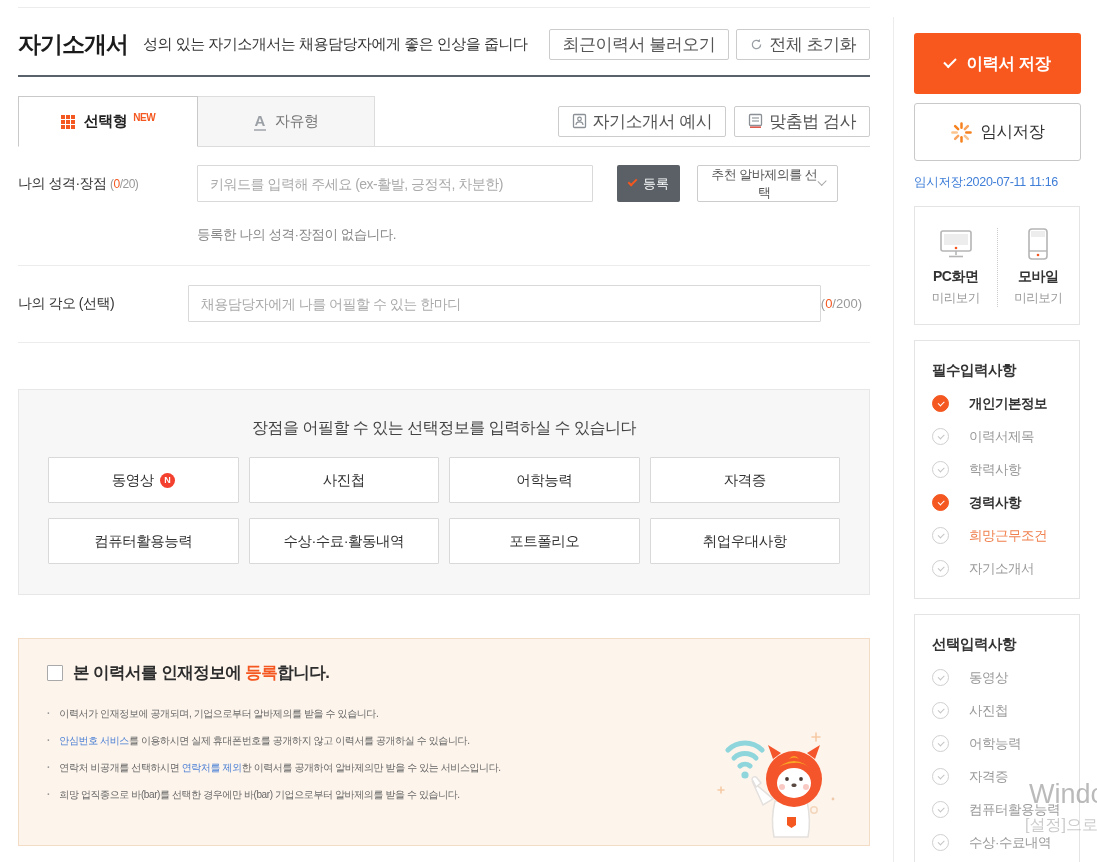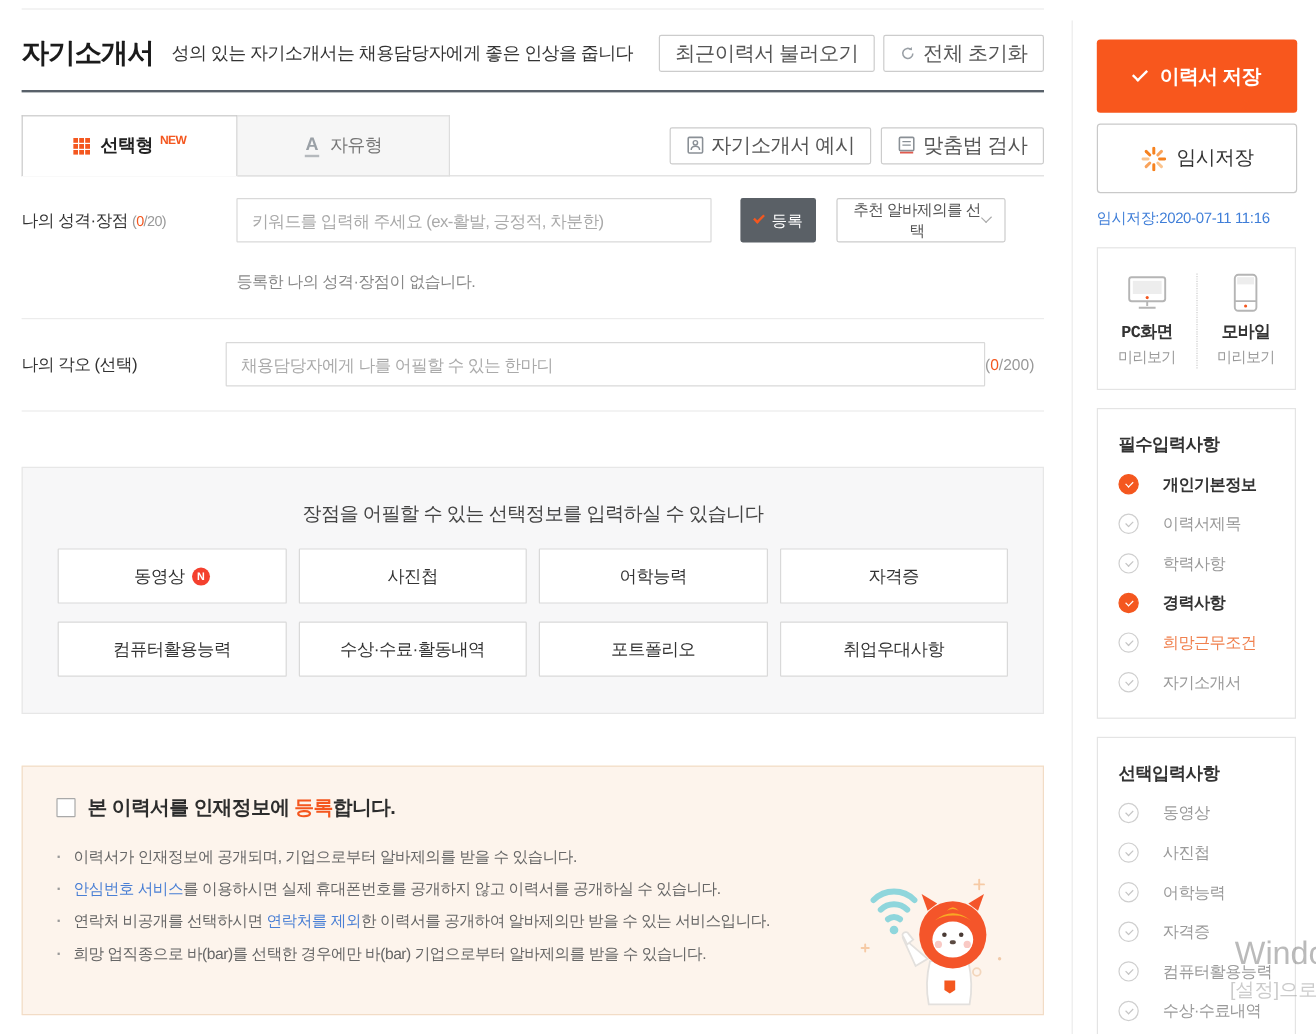--- a/index.html
+++ b/index.html
@@ -87,38 +87,38 @@
     font-size:9px; font-weight:700; display:inline-flex; align-items:center; justify-content:center; }
 
   
   .notice { margin-top:43px; border:1px solid #f2dcc6; background:#fdf4ec; padding:23px 28px;
     position:relative; height:208px; }
   .ntitle { display:flex; align-items:center; gap:10px; font-size:16.5px; font-weight:700; color:#2d2d2d;
     letter-spacing:-0.5px; }
   .checkbox { width:16px; height:16px; border:1px solid #a9a9a9; background:#fff; border-radius:1px; cursor:pointer; }
   .hl { color:#f4571f; }
   .nlist { margin-top:16px; list-style:none; }
-  .nlist li { font-size:13px; color:#666; line-height:27px; letter-spacing:-0.4px; }
+  .nlist li { font-size:10px; color:#666; line-height:27px; letter-spacing:-0.4px; }
   .nlist li::before { content:"·"; color:#999; margin-right:7px; font-weight:700; }
   .nlist a { color:#4a7fd4; text-decoration:none; cursor:pointer; }
   .mascot { position:absolute; right:26px; bottom:2px; }
 
   
   .sidebar { position:absolute; left:893px; top:17px; width:204px; height:862px;
     border-left:1px solid #ececec; background:#fff; padding:16px 17px 0 20px; }
   .btn-save { width:167px; height:61px; background:#f8571d; border:none; border-radius:3px;
     color:#fff; font-size:16.5px; font-weight:700; display:flex; align-items:center; justify-content:center;
     gap:10px; cursor:pointer; letter-spacing:-0.5px; }
   .btn-temp { margin-top:9px; width:167px; height:58px; background:#fff; border:1px solid #c9c9c9;
     border-radius:3px; color:#333; font-size:16.5px; display:flex; align-items:center; justify-content:center;
     gap:9px; cursor:pointer; letter-spacing:-0.5px; }
   .temp-date { margin-top:13px; font-size:12.5px; color:#3f7ed8; letter-spacing:-0.3px; }
   .panel { margin-top:15px; border:1px solid #e4e4e4; background:#fff; }
   .preview { display:flex; padding:21px 0 17px; text-align:center; }
-  .pv { flex:1; cursor:pointer;font-family:Liberation Mono, monospace; }
+  .pv { flex:1; cursor:pointer; }
   .pv + .pv { border-left:1px dotted #ccc; }
   .pv .ic { height:32px; display:flex; align-items:center; justify-content:center; }
   .pv1 { font-size:14px; font-weight:700; color:#333; margin-top:8px; letter-spacing:-0.5px; }
   .pv2 { font-size:12.5px; color:#999; margin-top:4px; letter-spacing:-0.5px; }
   .chk-panel { padding:20px 0 20px 17px; }
   .cp-title { font-size:14.5px; font-weight:700; color:#333; letter-spacing:-0.5px; }
   .cp-item { margin-top:15px; display:flex; align-items:flex-start; gap:20px; font-size:13.5px;
     color:#9a9a9a; cursor:pointer; letter-spacing:-0.5px; }
   .cp-item .badge { width:17px; height:17px; border-radius:50%; border:1px solid #cfcfcf;
     background:#fff; display:inline-flex; align-items:center; justify-content:center; flex:none; }

